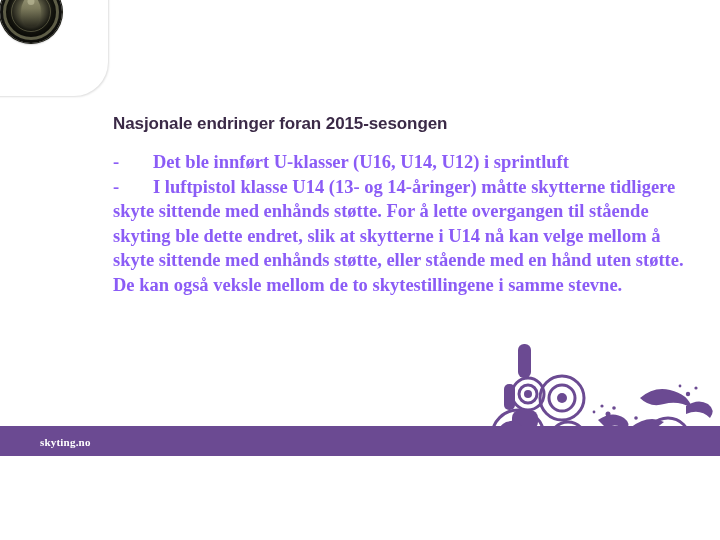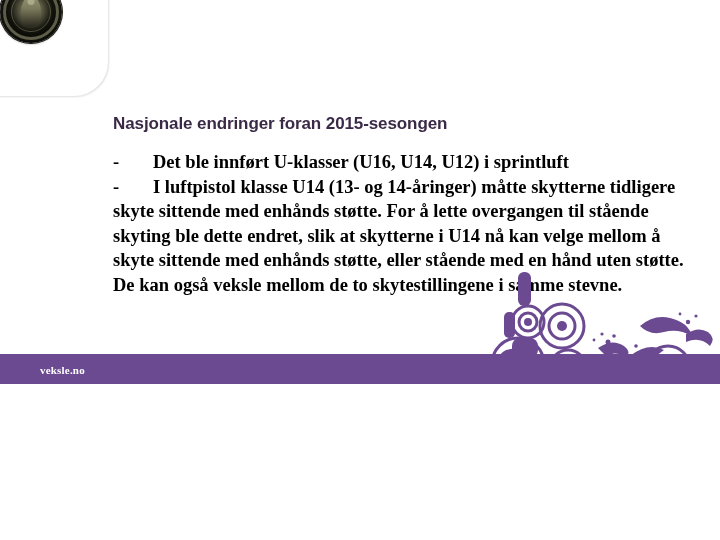--- a/index.html
+++ b/index.html
@@ -3,21 +3,21 @@
 <meta charset="utf-8">
 <style>
   html, body {
     margin: 0;
     padding: 0;
     background: #ffffff;
   }
   #slide {
     position: relative;
     width: 720px;
-    height: 384px;
+    height: 456px;
     background: #ffffff;
     overflow: hidden;
     font-family: "Liberation Sans", sans-serif;
   }
 
   
   .logo-plate {
     position: absolute;
     left: -40px;
     top: -40px;
@@ -89,21 +89,21 @@
   }
   .body-block {
     position: absolute;
     left: 113px;
     top: 150px;
     width: 588px;
     font-family: "Liberation Serif", "DejaVu Serif", serif;
     font-weight: bold;
     font-size: 18.5px;
     line-height: 24.6px;
-    color: #000000;
+    color: #8b5cf6;
   }
   .body-block p {
     margin: 0;
     text-indent: 0;
     white-space: pre-wrap;
   }
   .bullet-dash {
     display: inline-block;
     width: 40px;
   }
@@ -203,15 +203,15 @@
       <g fill="none" stroke="#6b4a92" stroke-width="2">
         <path d="M92 100 h26"></path>
         <path d="M92 108 h26"></path>
         <path d="M164 96 h28"></path>
         <path d="M12 114 h20"></path>
       </g>
     </svg>
   </div>
 
   <div class="footer-bar"></div>
-  <div class="footer-text">veksle.no</div>
+  <div class="footer-text">skyting.no</div>
 
 </div>
 
 </body></html>

